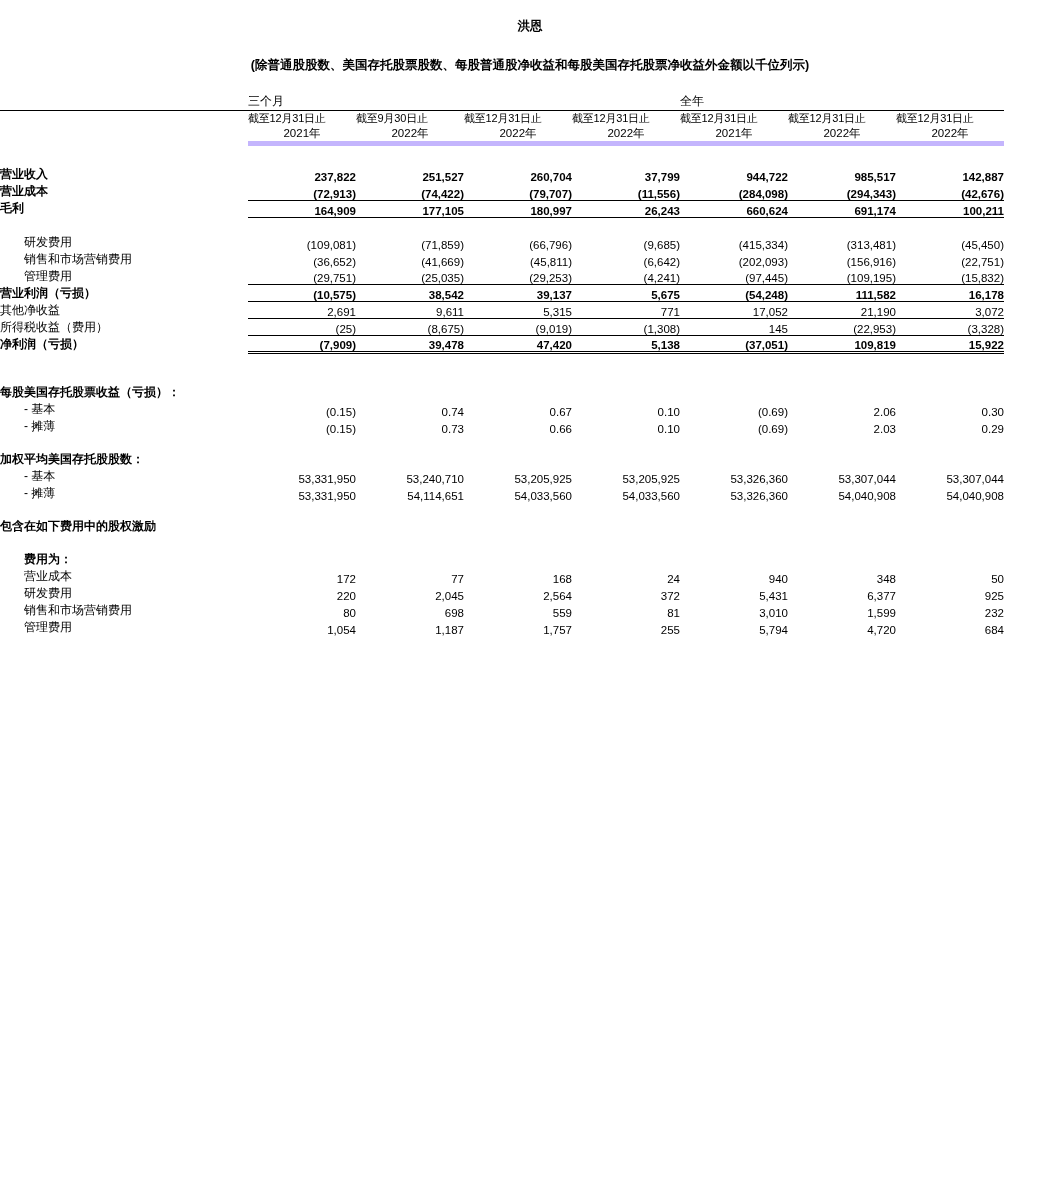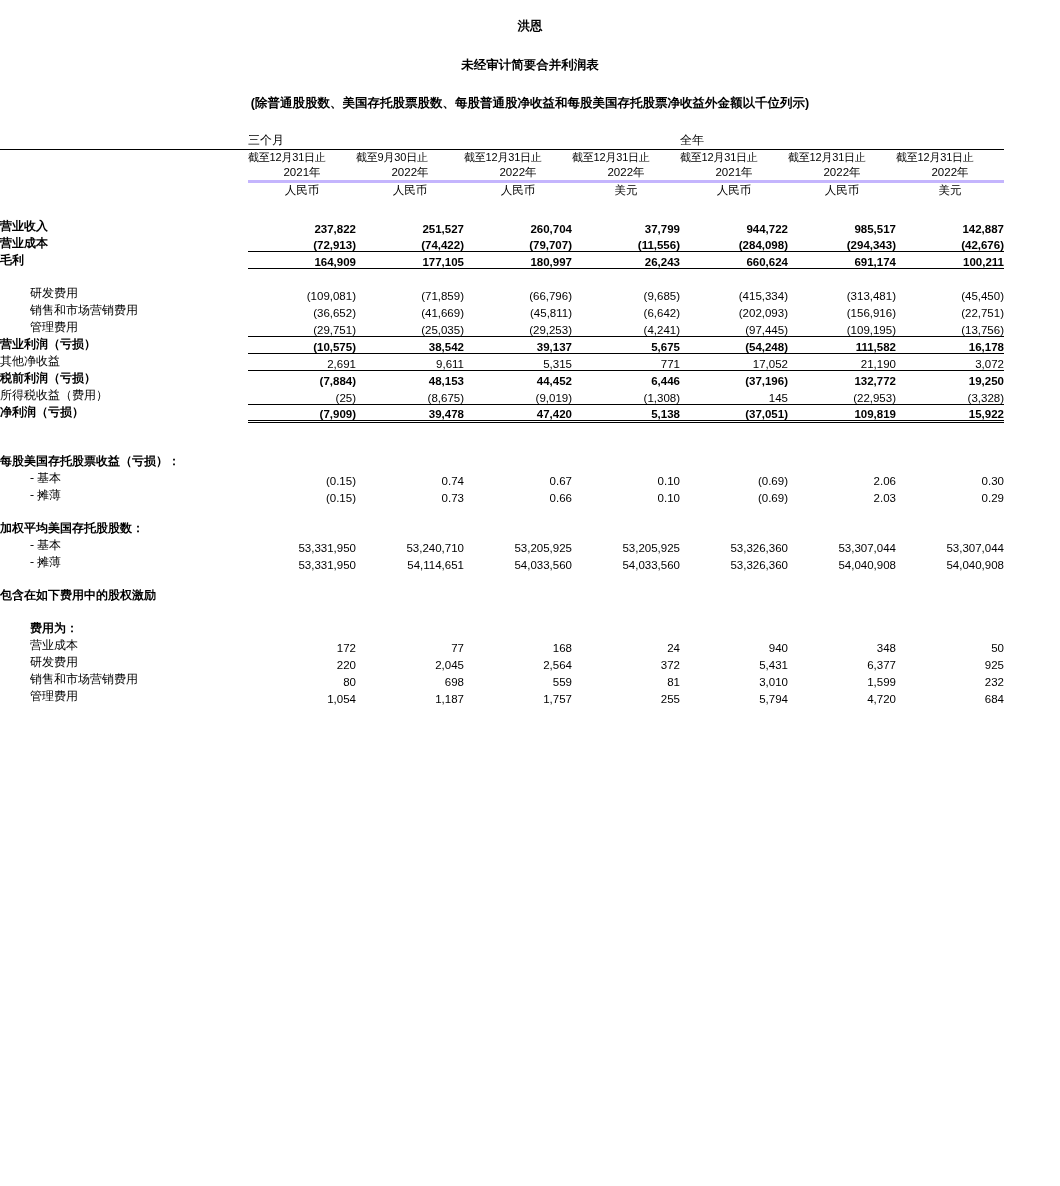--- a/index.html
+++ b/index.html
@@ -63,21 +63,21 @@
     padding: 6px 8px 6px 0;
     white-space: nowrap;
   }
   .lbl {
     text-align: left;
     font-size: 12px;
     padding: 6px 0 6px 24px;
     white-space: nowrap;
   }
   .lbl.bold, .num.bold { font-weight: bold; }
-  .lbl.indent1 { padding-left: 30px; font-family: Liberation Serif, serif; }
+  .lbl.indent1 { padding-left: 24px; }
   .rule-bottom { border-bottom: 1px solid #000; }
   .rule-dbl-bottom {
     border-bottom: 3px double #000;
   }
 
   
   .sp td { padding: 0; line-height: 1px; font-size: 1px; }
 
   
   .grp-head {
@@ -106,30 +106,29 @@
     padding: 8px 6px 6px 0;
     white-space: nowrap;
   }
   .col-head-cur {
     text-align: center;
     font-size: 11.5px;
     font-weight: bold;
     padding: 8px 6px 0 0;
     white-space: nowrap;
   }
-  .head-underline { border-bottom: 3px solid #c4b5fd; margin-top: 44px; }
+  .head-underline { border-bottom: 5px solid #c4b5fd; margin-top: 44px; }
 </style>
 </head>
 <body>
 
 <div class="page">
 
   <div class="titles">
     <p class="title-line title-company">洪恩</p>
-    <p class="title-line title-statement">未经审计简要合并利润表</p>
     <p class="title-line title-note">(除普通股股数、美国存托股票股数、每股普通股净收益和每股美国存托股票净收益外金额以千位列示)</p>
   </div>
 
   <table class="fin">
     <colgroup>
       <col class="c-label">
       <col class="c-num">
         <col class="c-num">
         <col class="c-num">
         <col class="c-num">
@@ -161,30 +160,20 @@
       <tr>
         <td></td>
         <td class="col-head-year head-underline">2021年</td>
         <td class="col-head-year head-underline">2022年</td>
         <td class="col-head-year head-underline">2022年</td>
         <td class="col-head-year head-underline">2022年</td>
         <td class="col-head-year head-underline">2021年</td>
         <td class="col-head-year head-underline">2022年</td>
         <td class="col-head-year head-underline">2022年</td>
       </tr>
-      <tr>
-        <td></td>
-        <td class="col-head-cur">人民币</td>
-        <td class="col-head-cur">人民币</td>
-        <td class="col-head-cur">人民币</td>
-        <td class="col-head-cur">美元</td>
-        <td class="col-head-cur">人民币</td>
-        <td class="col-head-cur">人民币</td>
-        <td class="col-head-cur">美元</td>
-      </tr>
     </thead>
     <tbody id="fin-body">
         <tr class="sp">
           <td colspan="8" style="height: 20px;"></td>
         </tr>
         <tr>
           <td class="lbl bold">营业收入</td>
           <td class="num bold">237,822</td>
           <td class="num bold">251,527</td>
           <td class="num bold">260,704</td>
@@ -237,21 +226,21 @@
           <td class="num">(22,751)</td>
         </tr>
         <tr>
           <td class="lbl indent1">管理费用</td>
           <td class="num rule-bottom">(29,751)</td>
           <td class="num rule-bottom">(25,035)</td>
           <td class="num rule-bottom">(29,253)</td>
           <td class="num rule-bottom">(4,241)</td>
           <td class="num rule-bottom">(97,445)</td>
           <td class="num rule-bottom">(109,195)</td>
-          <td class="num rule-bottom">(13,756)</td>
+          <td class="num rule-bottom">(15,832)</td>
         </tr>
         <tr>
           <td class="lbl bold">营业利润（亏损）</td>
           <td class="num bold rule-bottom">(10,575)</td>
           <td class="num bold rule-bottom">38,542</td>
           <td class="num bold rule-bottom">39,137</td>
           <td class="num bold rule-bottom">5,675</td>
           <td class="num bold rule-bottom">(54,248)</td>
           <td class="num bold rule-bottom">111,582</td>
           <td class="num bold rule-bottom">16,178</td>
@@ -260,30 +249,20 @@
           <td class="lbl">其他净收益</td>
           <td class="num rule-bottom">2,691</td>
           <td class="num rule-bottom">9,611</td>
           <td class="num rule-bottom">5,315</td>
           <td class="num rule-bottom">771</td>
           <td class="num rule-bottom">17,052</td>
           <td class="num rule-bottom">21,190</td>
           <td class="num rule-bottom">3,072</td>
         </tr>
         <tr>
-          <td class="lbl bold">税前利润（亏损）</td>
-          <td class="num bold">(7,884)</td>
-          <td class="num bold">48,153</td>
-          <td class="num bold">44,452</td>
-          <td class="num bold">6,446</td>
-          <td class="num bold">(37,196)</td>
-          <td class="num bold">132,772</td>
-          <td class="num bold">19,250</td>
-        </tr>
-        <tr>
           <td class="lbl">所得税收益（费用）</td>
           <td class="num rule-bottom">(25)</td>
           <td class="num rule-bottom">(8,675)</td>
           <td class="num rule-bottom">(9,019)</td>
           <td class="num rule-bottom">(1,308)</td>
           <td class="num rule-bottom">145</td>
           <td class="num rule-bottom">(22,953)</td>
           <td class="num rule-bottom">(3,328)</td>
         </tr>
         <tr>

